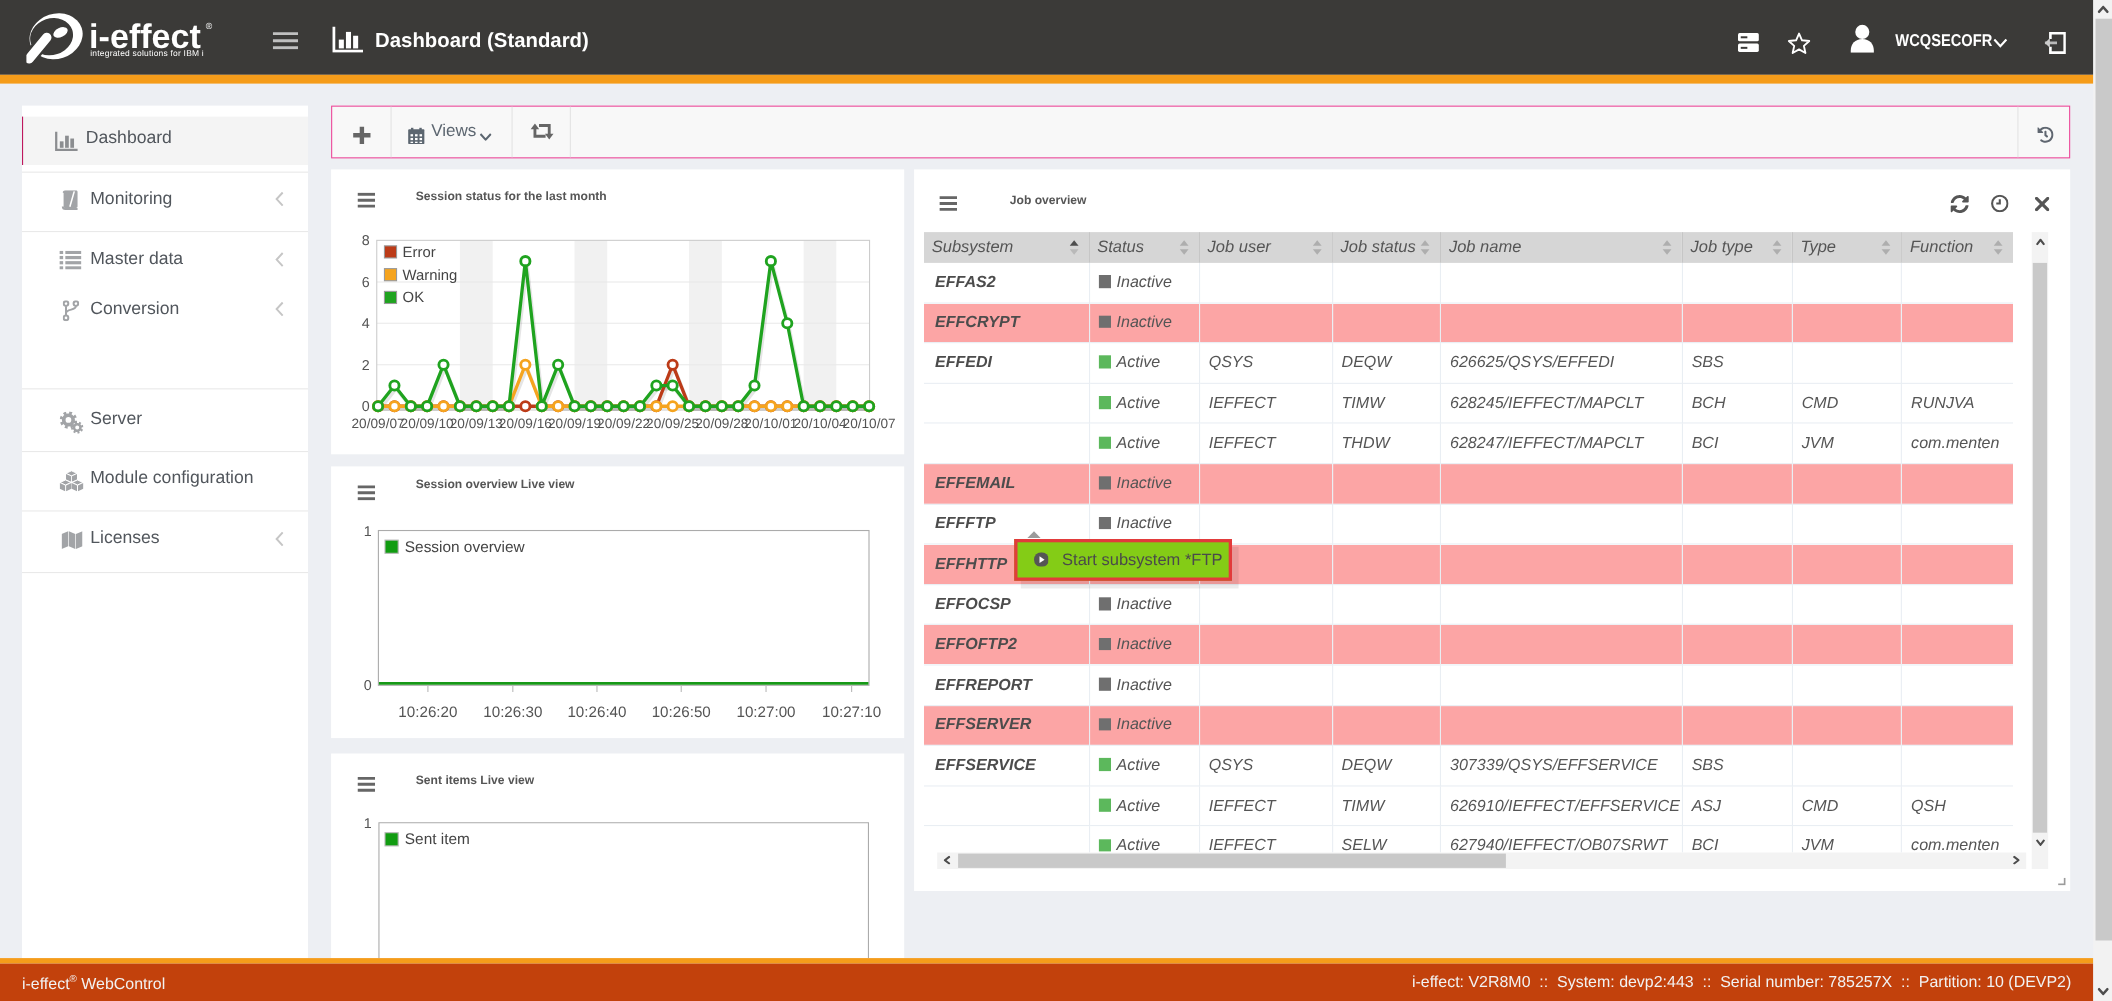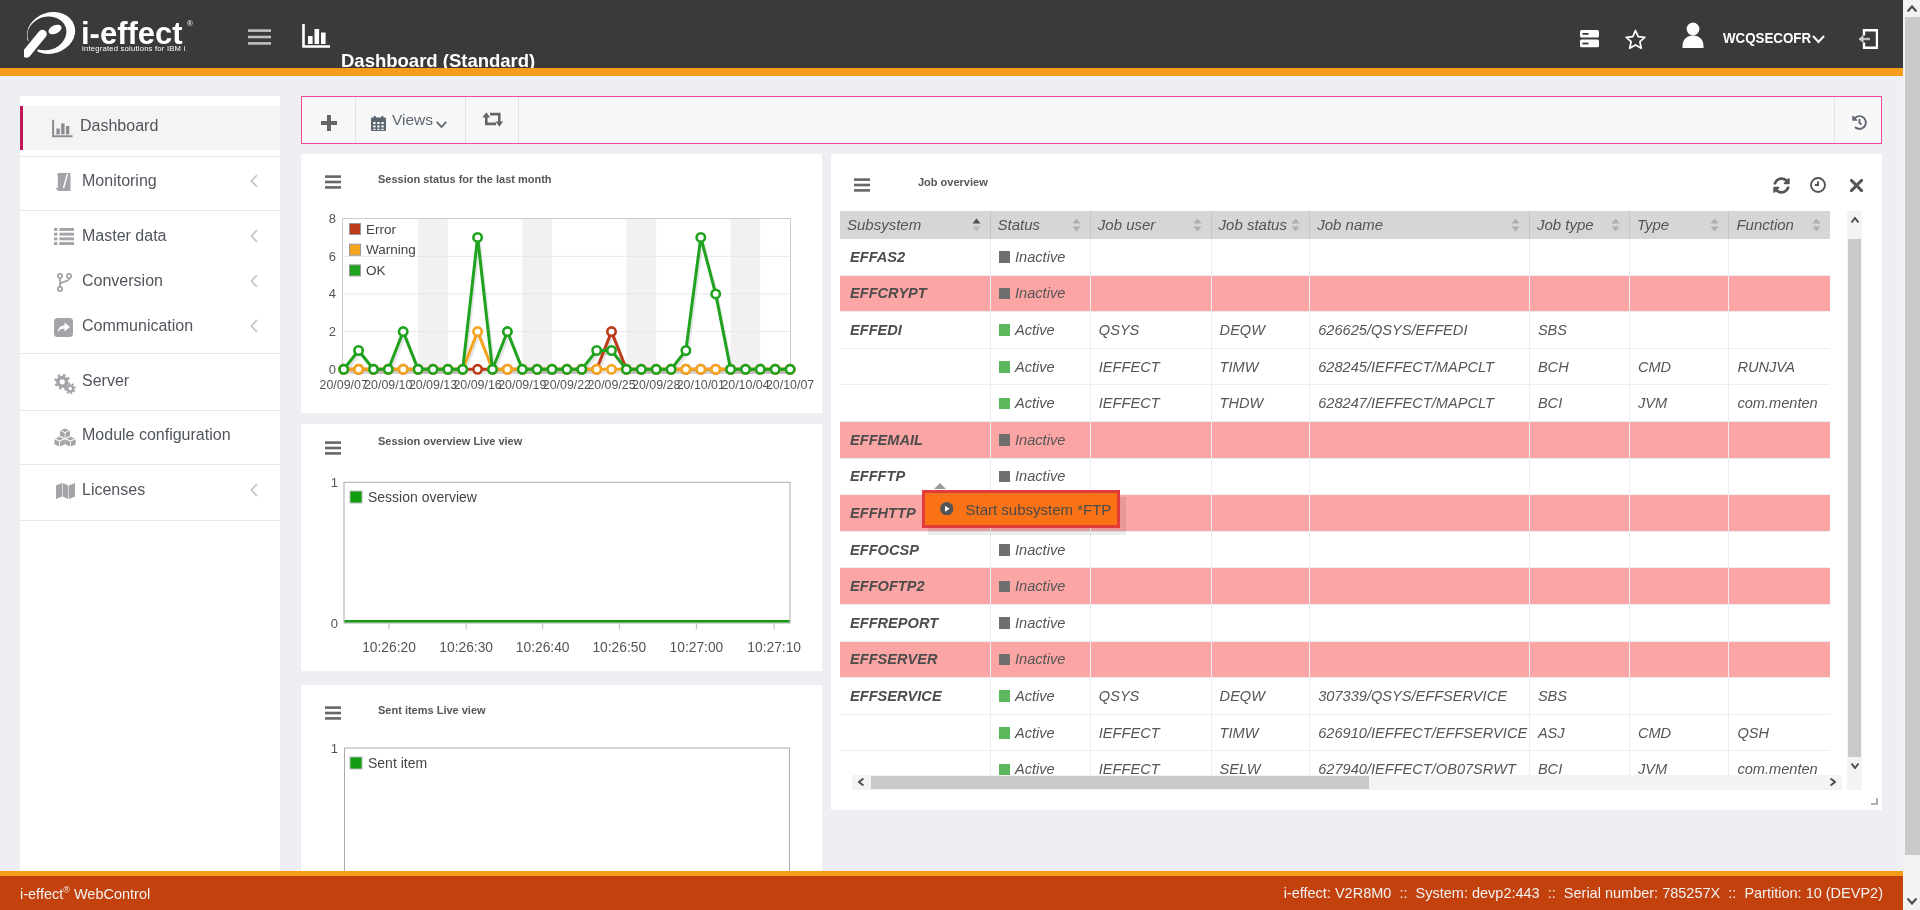--- a/index.html
+++ b/index.html
@@ -33,21 +33,21 @@
         <line x1="0" y1="14.4" x2="23" y2="14.4"></line>
     </g>
   </svg>
 
   <svg class="abs" style="left:302px;top:24px;" width="30" height="24" viewBox="0 0 30 24">
     <path d="M1.5 0 V22.5 H28" stroke="#fff" stroke-width="2.6" fill="none"></path>
     <rect x="6" y="12" width="4.6" height="8" fill="#fff"></rect>
     <rect x="12.5" y="5" width="4.6" height="15" fill="#fff"></rect>
     <rect x="19" y="8.5" width="4.6" height="11.5" fill="#fff"></rect>
   </svg>
-  <div class="abs" style="left:341px;top:26px;font-size:18.5px;font-weight:bold;color:#fff;margin-top:24px;">Dashboard (Standard)</div>
+  <div class="abs" style="left:341px;top:26px;font-size:18.5px;font-weight:bold;color:#fff;">Dashboard (Standard)</div>
 
   <svg class="abs" style="left:1580px;top:30px;" width="19" height="18" viewBox="0 0 19 18">
     <rect x="0" y="0" width="19" height="7.6" rx="1.5" fill="#fff"></rect>
     <rect x="0" y="9.6" width="19" height="7.6" rx="1.5" fill="#fff"></rect>
     <rect x="2.5" y="3" width="6" height="1.8" fill="#3b3a38"></rect>
     <rect x="2.5" y="12.6" width="6" height="1.8" fill="#3b3a38"></rect>
   </svg>
   <svg class="abs" style="left:1625px;top:29px;" width="21" height="20" viewBox="0 0 21 20">
     <path d="M10.5 1.5 L13.2 7.6 L19.8 8.3 L14.9 12.7 L16.3 19.2 L10.5 15.9 L4.7 19.2 L6.1 12.7 L1.2 8.3 L7.8 7.6 Z" fill="none" stroke="#fff" stroke-width="1.7" stroke-linejoin="round"></path>
   </svg>
@@ -69,21 +69,21 @@
 <div class="abs" style="left:0;top:68px;width:1903px;height:8px;background:#f59c1a;"></div>
 
 <div class="abs" style="left:20px;top:96px;width:260px;height:775px;background:#fff;">
   <style>
     .sitem { position:absolute; left:0; width:260px; height:44.5px; }
     .sitem .txt { position:absolute; left:62px; top:11px; font-size:16px; color:#51565c; }
     .sitem .chev { position:absolute; right:22px; top:13px; }
     .sline { position:absolute; left:0; width:260px; height:0; border-top:1px solid #e9e9e9; }
     .sicon { position:absolute; left:34px; top:12px; }
   </style>
-  <div class="sitem" style="top:9.5px;background:#f4f4f4;border-left:3px solid #be185d;">
+  <div class="sitem" style="top:9.5px;background:#f4f4f4;border-left:1px solid #be185d;">
     <svg class="sicon" style="left:29px;top:13px;" width="22" height="19" viewBox="0 0 30 24">
       <path d="M1.5 0 V22.5 H28" stroke="#8b8d90" stroke-width="2.8" fill="none"></path>
       <rect x="6" y="12" width="4.6" height="8" fill="#8b8d90"></rect>
       <rect x="12.5" y="5" width="4.6" height="15" fill="#8b8d90"></rect>
       <rect x="19" y="8.5" width="4.6" height="11.5" fill="#8b8d90"></rect>
     </svg>
     <div class="txt" style="left:57px;">Dashboard</div>
   </div>
   <div class="sline" style="top:60.4px;"></div>
   <div class="sitem" style="top:65px;">
@@ -119,30 +119,20 @@
           <rect x="5.4" y="0" width="14.6" height="2.9"></rect>
         <rect x="0" y="4.7" width="3.4" height="2.9"></rect>
           <rect x="5.4" y="4.7" width="14.6" height="2.9"></rect>
         <rect x="0" y="9.4" width="3.4" height="2.9"></rect>
           <rect x="5.4" y="9.4" width="14.6" height="2.9"></rect>
         <rect x="0" y="14.1" width="3.4" height="2.9"></rect>
           <rect x="5.4" y="14.1" width="14.6" height="2.9"></rect>
       </g>
     </svg>
     <div class="txt">Master data</div>
-    <svg class="chev" width="8" height="14" viewBox="0 0 8 14">
-        <path d="M7 1 L1.5 7 L7 13" fill="none" stroke="#c6c6c6" stroke-width="1.8"></path>
-      </svg>
-  </div>
-  <div class="sitem" style="top:209.5px;">
-    <svg class="sicon" width="19" height="19" viewBox="0 0 19 19">
-      <rect x="0" y="0" width="19" height="19" rx="3.5" fill="#a2a4a7"></rect>
-      <path d="M4 14 C4 9.5 7 7.5 10.5 7.5 L10.5 4.5 L16 9 L10.5 13.5 L10.5 10.5 C7.5 10.5 5.5 11.5 4 14 Z" fill="#fff"></path>
-    </svg>
-    <div class="txt">Communication</div>
     <svg class="chev" width="8" height="14" viewBox="0 0 8 14">
         <path d="M7 1 L1.5 7 L7 13" fill="none" stroke="#c6c6c6" stroke-width="1.8"></path>
       </svg>
   </div>
   <div class="sline" style="top:257.2px;"></div>
   <div class="sitem" style="top:265px;">
     <svg class="sicon" style="top:13px;" width="22" height="21" viewBox="0 0 22 21">
       <path d="M16.06 8.59 L15.76 10.11 L15.16 11.54 L13.40 10.59 L12.75 11.55 L11.93 12.37 L13.20 13.92 L11.91 14.77 L10.48 15.36 L9.90 13.45 L8.77 13.67 L7.61 13.67 L7.41 15.66 L5.89 15.36 L4.46 14.76 L5.41 13.00 L4.45 12.35 L3.63 11.53 L2.08 12.80 L1.23 11.51 L0.64 10.08 L2.55 9.50 L2.33 8.37 L2.33 7.21 L0.34 7.01 L0.64 5.49 L1.24 4.06 L3.00 5.01 L3.65 4.05 L4.47 3.23 L3.20 1.68 L4.49 0.83 L5.92 0.24 L6.50 2.15 L7.63 1.93 L8.79 1.93 L8.99 -0.06 L10.51 0.24 L11.94 0.84 L10.99 2.60 L11.95 3.25 L12.77 4.07 L14.32 2.80 L15.17 4.09 L15.76 5.52 L13.85 6.10 L14.07 7.23 L14.07 8.39 Z M 10.80 7.80 A 2.6 2.6 0 1 0 5.60 7.80 A 2.6 2.6 0 1 0 10.80 7.80 Z" fill="#a2a4a7" fill-rule="evenodd"></path>
       <path d="M21.46 16.52 L20.98 17.51 L20.33 18.39 L19.22 17.37 L18.62 17.91 L17.93 18.32 L18.56 19.68 L17.53 20.04 L16.44 20.19 L16.38 18.70 L15.57 18.65 L14.79 18.45 L14.28 19.86 L13.29 19.38 L12.41 18.73 L13.43 17.62 L12.89 17.02 L12.48 16.33 L11.12 16.96 L10.76 15.93 L10.61 14.84 L12.10 14.78 L12.15 13.97 L12.35 13.19 L10.94 12.68 L11.42 11.69 L12.07 10.81 L13.18 11.83 L13.78 11.29 L14.47 10.88 L13.84 9.52 L14.87 9.16 L15.96 9.01 L16.02 10.50 L16.83 10.55 L17.61 10.75 L18.12 9.34 L19.11 9.82 L19.99 10.47 L18.97 11.58 L19.51 12.18 L19.92 12.87 L21.28 12.24 L21.64 13.27 L21.79 14.36 L20.30 14.42 L20.25 15.23 L20.05 16.01 Z M 18.00 14.60 A 1.8 1.8 0 1 0 14.40 14.60 A 1.8 1.8 0 1 0 18.00 14.60 Z" fill="#a2a4a7" fill-rule="evenodd"></path>
     </svg>
@@ -666,21 +656,21 @@
   <svg class="abs" style="left:978px;top:3.5px;" width="6" height="8" viewBox="0 0 6 8">
         <path d="M0.5 0.5 L5 4 L0.5 7.5" fill="none" stroke="#4d4d4d" stroke-width="1.9"></path>
       </svg>
 </div>
 
 <svg class="abs" style="left:1040px;top:644px;" width="7" height="7" viewBox="0 0 7 7">
       <path d="M0 6 H6 V0" fill="none" stroke="#9b9b9b" stroke-width="1.6"></path>
     </svg>
 </div>
 
-<div class="abs" style="left:921.5px;top:489.5px;width:198px;height:38px;background:#f97316;border:3.2px solid #e23b3b;box-shadow:6px 7px 0 rgba(0,0,0,0.075);z-index:50;">
+<div class="abs" style="left:921.5px;top:489.5px;width:198px;height:38px;background:#84cc16;border:3.2px solid #e23b3b;box-shadow:6px 7px 0 rgba(0,0,0,0.075);z-index:50;">
   <div class="abs" style="left:9px;top:-9.2px;width:0;height:0;border-left:6.5px solid transparent;border-right:6.5px solid transparent;border-bottom:6px solid #9b9b9b;"></div>
   <svg class="abs" style="left:15px;top:9px;" width="13.5" height="13.5" viewBox="0 0 14 14">
       <circle cx="7" cy="7" r="7" fill="#555"></circle>
       <path d="M5.2 3.8 L10 7 L5.2 10.2 Z" fill="#fff"></path>
     </svg>
   <div class="abs" style="left:41px;top:8px;font-size:15px;color:#4a4a4a;white-space:nowrap;">Start subsystem *FTP</div>
 </div>
 
 <div class="abs" style="left:0;top:871px;width:1903px;height:4.5px;background:#f59c1a;"></div>
 <div class="abs" style="left:0;top:875.5px;width:1903px;height:34.5px;background:#c2410c;">

